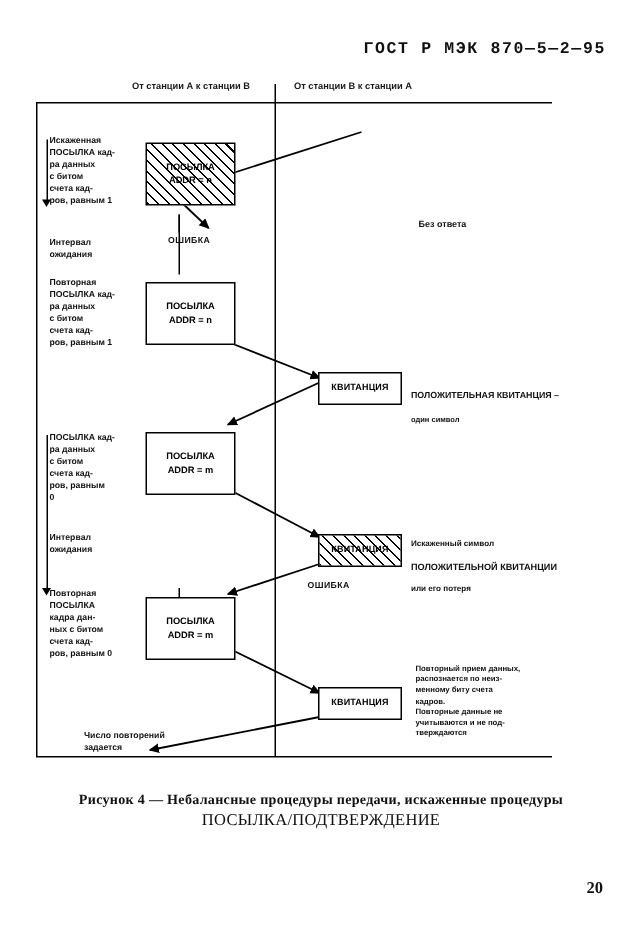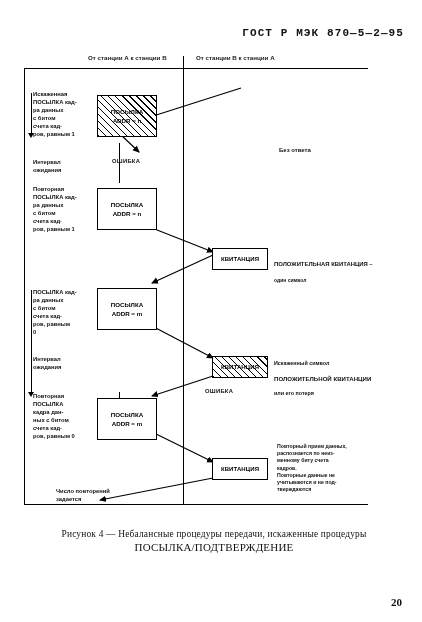--- a/index.html
+++ b/index.html
@@ -113,25 +113,25 @@
     font-size:5.8px;font-weight:700;letter-spacing:.3px;color:#111;
     white-space:nowrap;
   }
 
   
   .fig-caption{
     position:absolute;left:24px;top:528px;width:380px;
     font-family:"Liberation Serif",serif;
     font-size:9.4px;color:#111;text-align:center;line-height:13px;
   }
-  .fig-caption .line1{display:block;letter-spacing:.2px;}
+  .fig-caption .line1{display:block;letter-spacing:.2px;font-weight:bold;}
   .fig-caption .line2{display:block;font-size:11px;letter-spacing:.2px;}
 
   .page-number{
-    position:absolute;right:20px;bottom:14px;
+    position:absolute;right:20px;bottom:24px;
     font-family:"Liberation Serif",serif;
     font-size:11px;font-weight:700;
   }
 
   .waiting{
     position:absolute;
     font-family:"Liberation Sans",sans-serif;
     font-size:5.8px;font-weight:700;line-height:8.1px;
     white-space:pre-line;color:#111;
   }

